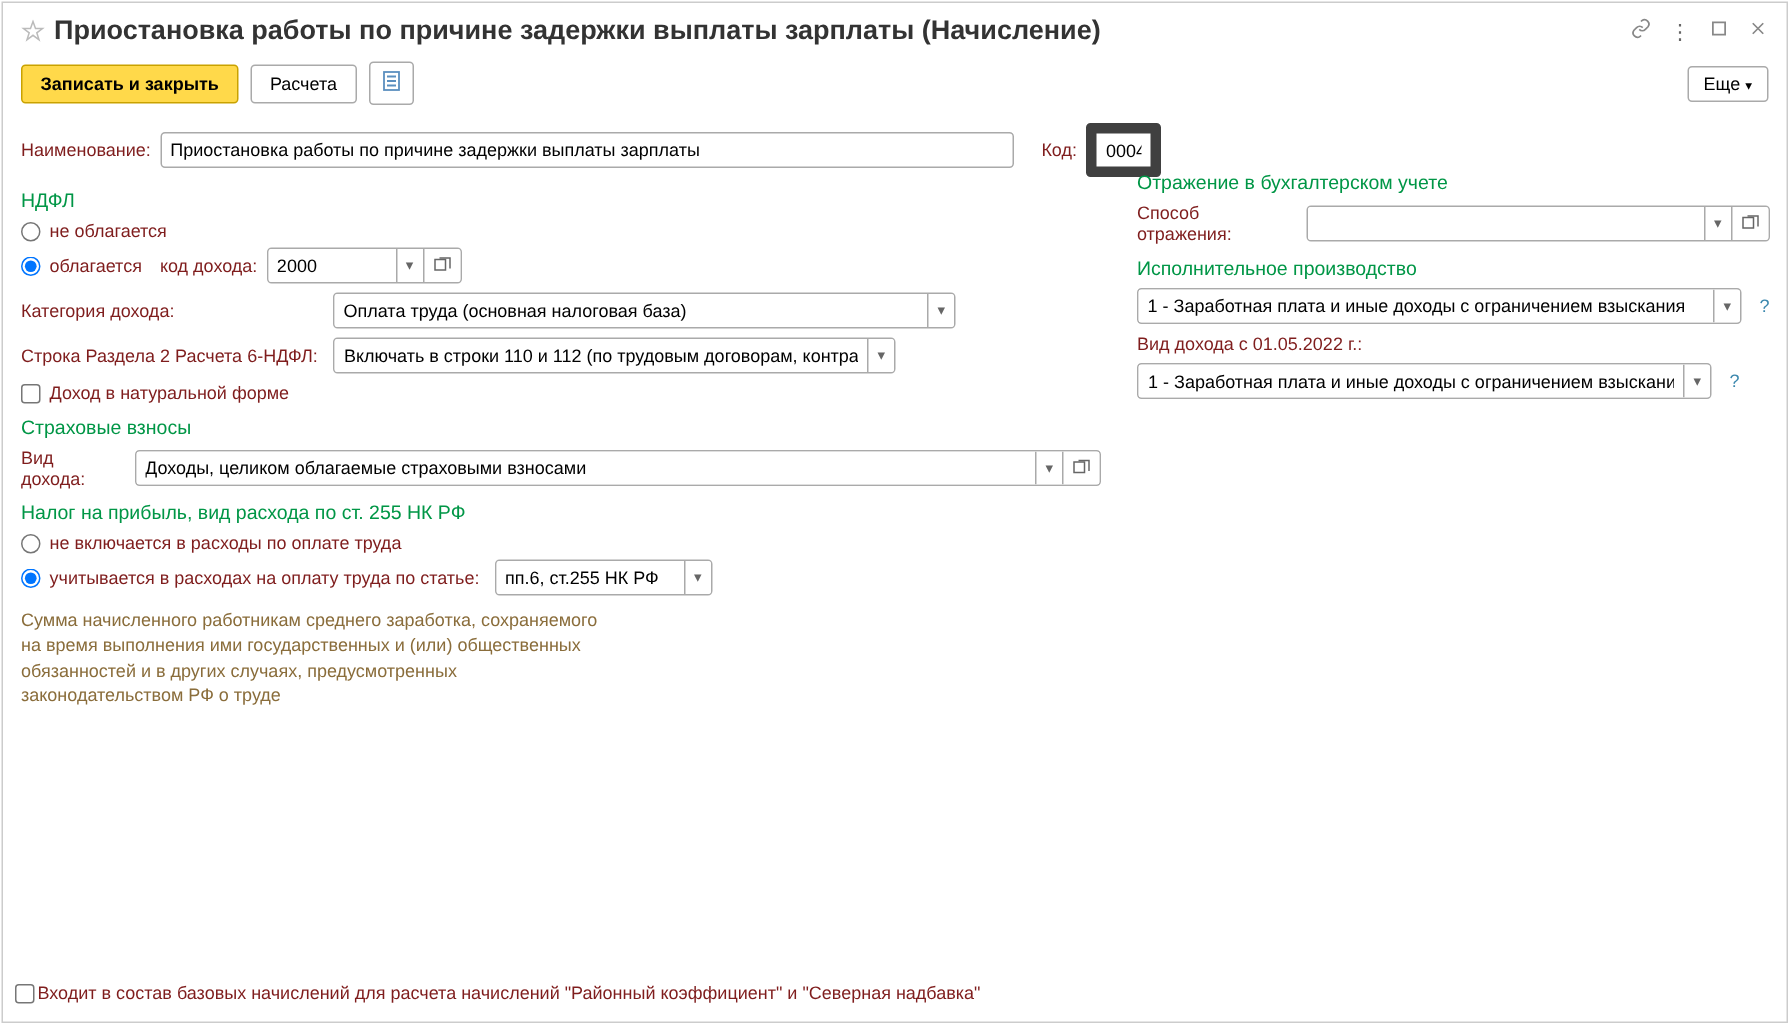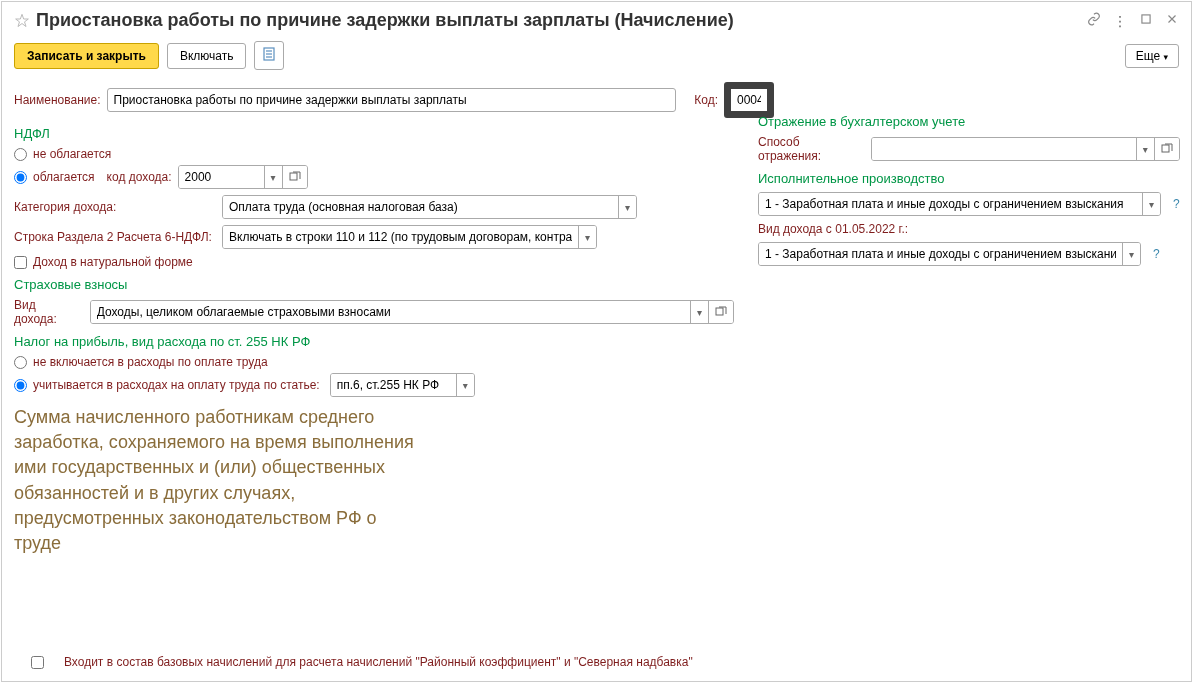--- a/index.html
+++ b/index.html
@@ -27,23 +27,23 @@
 .section-title { color: #009646; font-size: 13px; margin: 8px 0 6px; }
 .radio-row { display: flex; align-items: center; margin: 4px 0; gap: 6px; }
 .radio { width: 13px; height: 13px; }
 .select-group { display: inline-flex; border: 1px solid #aaa; border-radius: 3px; overflow: hidden; }
 .select-group .sel-input { border: none; padding: 4px 6px; font-size: 12px; }
 .sel-btn { border: none; border-left: 1px solid #aaa; background: #fff; padding: 0 6px; cursor: pointer; font-size: 10px; color: #666; }
 .checkbox-row { display: flex; align-items: flex-end; gap: 6px; margin: 6px 0; }
 .checkbox { width: 13px; height: 13px; }
 .field-row { display: flex; align-items: center; margin: 6px 0; gap: 8px; }
 .field-label { min-width: 200px; }
-.note { color: #8a6d3b; font-size: 18px; line-height: 1.4; margin-top: 8px; max-width: 400px; }
+.note { color: #8a6d3b; font-size: 12px; line-height: 1.4; margin-top: 8px; max-width: 400px; }
 .help-icon { color: #3a87ad; cursor: pointer; font-size: 12px; margin-left: 4px; }
-.footer { position: absolute; bottom: 12px; left: 29px; display: flex; align-items: center; gap: 20px; }
+.footer { position: absolute; bottom: 12px; left: 8px; display: flex; align-items: center; gap: 2px; }
 .open-icon { width: 12px; height: 12px; }
 svg.icon-sm { width: 14px; height: 14px; }
 </style>
 </head>
 <body>
 
 <div class="window">
   <div class="titlebar">
     <svg class="star" viewBox="0 0 24 24">
         <path d="M12 2l2.5 7h7l-5.7 4.3 2.2 7-6-4.5-6 4.5 2.2-7L2.5 9h7z" stroke-width="1.5"></path>
@@ -65,21 +65,21 @@
       <span>
         <svg class="icon-sm" viewBox="0 0 24 24" fill="none" stroke="#888" stroke-width="2">
             <path d="M6 6l12 12M6 18L18 6"></path>
           </svg>
       </span>
     </div>
   </div>
 
   <div class="toolbar">
     <button class="btn btn-primary">Записать и закрыть</button>
-    <button class="btn">Включать</button>
+    <button class="btn">Расчета</button>
     <button class="btn btn-icon">
       <svg width="12" height="14" viewBox="0 0 12 14" fill="none" stroke="#5b8fbf" stroke-width="1.2">
           <rect x="1" y="1" width="10" height="12"></rect>
           <line x1="3" y1="4" x2="9" y2="4"></line>
           <line x1="3" y1="7" x2="9" y2="7"></line>
           <line x1="3" y1="10" x2="9" y2="10"></line>
         </svg>
     </button>
     <div class="spacer"></div>
     <button class="btn btn-more"><span>Еще</span> <span style="font-size:9px">▾</span></button>

